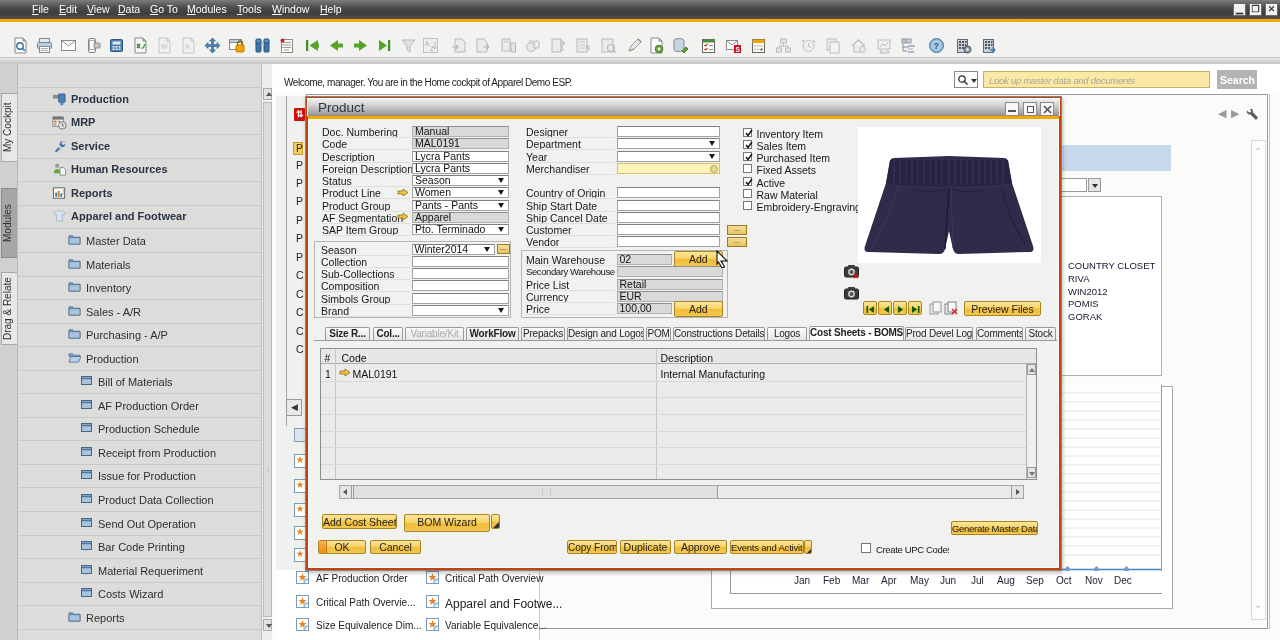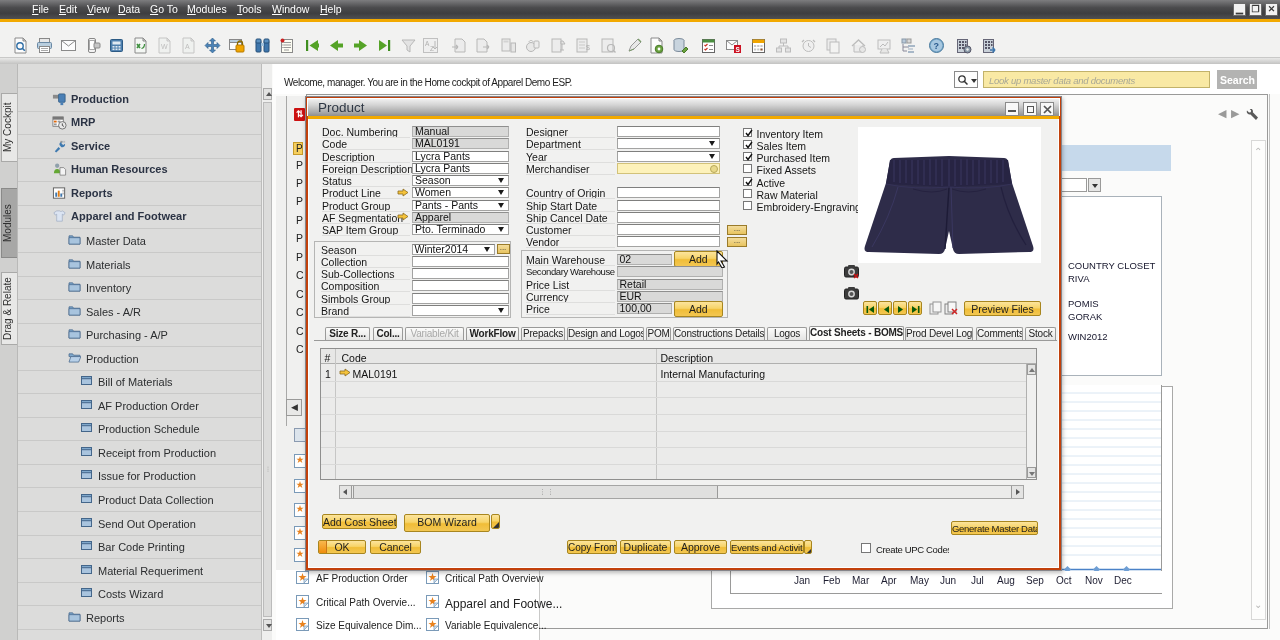--- a/index.html
+++ b/index.html
@@ -533,21 +533,21 @@
   <div class="ab" style="left:754px;top:50px;width:110px;height:26px;background:#c6d9eb;"></div>
 
   <div class="ab" style="left:754px;top:83px;width:26px;height:14px;background:#fff;border:1px solid #9a9a99;"></div>
   <div class="ab" style="left:781px;top:83px;width:13px;height:14px;background:#e6e6e5;border:1px solid #9a9a99;">
       <div class="ab" style="left:3px;top:5px;width:0;height:0;border-left:3px solid transparent;border-right:3px solid transparent;border-top:4px solid #333;"></div>
     </div>
 
   <div class="ab" style="left:754px;top:101px;width:101px;height:180px;background:#fff;border:1px solid #a9b2ba;">
     <span class="ab" style="left:6px;top:63px;font-size:9.5px;color:#16162c;">COUNTRY CLOSET</span>
     <span class="ab" style="left:6px;top:76px;font-size:9.5px;color:#16162c;">RIVA</span>
-    <span class="ab" style="left:6px;top:88.5px;font-size:9.5px;color:#16162c;margin-top:45px;">WIN2012</span>
+    <span class="ab" style="left:6px;top:88.5px;font-size:9.5px;color:#16162c;">WIN2012</span>
     <span class="ab" style="left:6px;top:101px;font-size:9.5px;color:#16162c;">POMIS</span>
     <span class="ab" style="left:6px;top:113.5px;font-size:9.5px;color:#16162c;">GORAK</span>
   </div>
 
   <div class="ab" style="left:404px;top:291px;width:462px;height:223px;background:#fff;border:1px solid #a9a9a8;"></div>
 </div>
 
 <div class="ab" style="left:1062px;top:385px;width:99px;height:209px;background:#fff;">
   <svg class="ab" style="left:0;top:0;width:99px;height:209px" viewBox="0 0 99 209">
     <g stroke="#d9e6f2" stroke-width="1">

